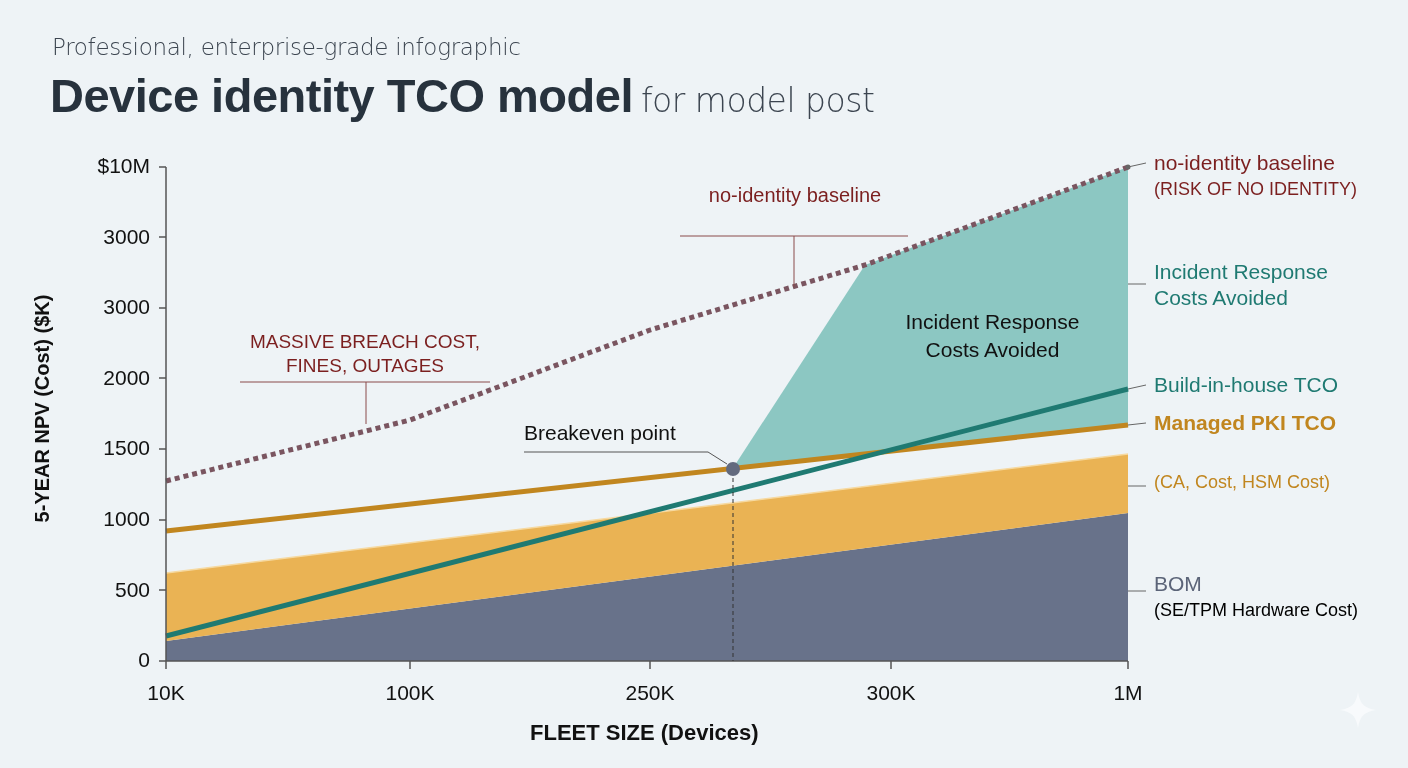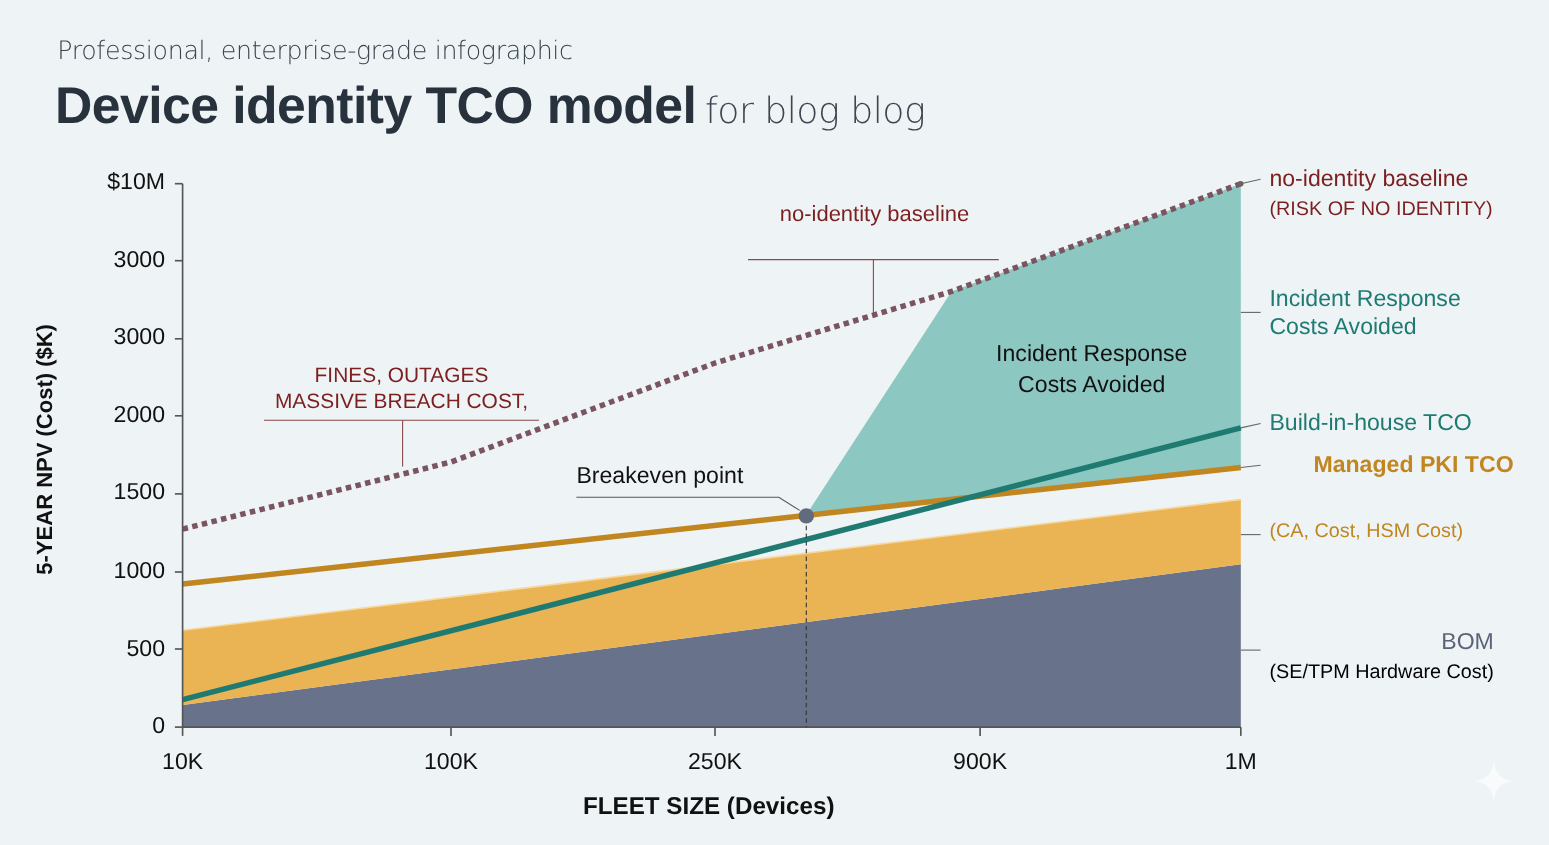--- a/index.html
+++ b/index.html
@@ -16,21 +16,21 @@
   .legend { position:absolute; left:1154px; font-size:21px; line-height:26px; }
   .legend .sub { font-size:18px; }
   .inarea { position:absolute; left:880px; top:308px; width:225px; text-align:center; font-size:21px; line-height:28px; color:#111; }
   .breakeven { position:absolute; left:524px; top:421px; font-size:21px; color:#111; }
   .sparkle { position:absolute; left:1338px; top:690px; width:40px; height:40px; }
 </style>
 </head>
 <body>
 
 <div class="subtitle">Professional, enterprise-grade infographic</div>
-<div class="title"><span>Device identity TCO model</span><span class="suffix">for blog blog</span></div>
+<div class="title"><span>Device identity TCO model</span><span class="suffix">for model post</span></div>
 
 <svg width="1408" height="768">
 
   <polygon points="166,641 1128,513 1128,661 166,661" fill="#68728a"></polygon>
 
   <polygon points="166,573 1128,454 1128,513 166,641" fill="#eab354"></polygon>
   <line x1="166" y1="573" x2="1128" y2="454" stroke="#f6d9a0" stroke-width="1.5"></line>
 
   <polygon points="733,468 865,265 1128,167 1128,425" fill="#8cc7c2"></polygon>
 
@@ -84,50 +84,50 @@
 <div class="ytick" style="top:295px">3000</div>
 <div class="ytick" style="top:366px">2000</div>
 <div class="ytick" style="top:436px">1500</div>
 <div class="ytick" style="top:507px">1000</div>
 <div class="ytick" style="top:578px">500</div>
 <div class="ytick" style="top:648px">0</div>
 
 <div class="xtick" style="left:166px">10K</div>
 <div class="xtick" style="left:410px">100K</div>
 <div class="xtick" style="left:650px">250K</div>
-<div class="xtick" style="left:891px">900K</div>
+<div class="xtick" style="left:891px">300K</div>
 <div class="xtick" style="left:1128px">1M</div>
 <div class="xlabel">FLEET SIZE (Devices)</div>
 
 <div class="ann" style="left:230px; top:330px; width:270px; font-size:19px;">
-  <div>FINES, OUTAGES</div>
-    <div>MASSIVE BREACH COST,</div>
+  <div>MASSIVE BREACH COST,</div>
+    <div>FINES, OUTAGES</div>
 </div>
 <div class="ann" style="left:670px; top:183px; width:250px;">
   <div>no-identity baseline</div>
 </div>
 <div class="breakeven">Breakeven point</div>
 <div class="inarea">
   <div>Incident Response</div>
     <div>Costs Avoided</div>
 </div>
 
 <div class="legend" style="top:150px; color:#7b1f1f;">
   <div>no-identity baseline</div>
     <div class="sub">(RISK OF NO IDENTITY)</div>
 </div>
 <div class="legend" style="top:259px; color:#1f7a72;">
   <div>Incident Response</div>
     <div>Costs Avoided</div>
 </div>
 <div class="legend" style="top:372px; color:#1f7a72;text-align:center;">Build-in-house TCO</div>
-<div class="legend" style="top:410px; color:#c1861f; font-weight:bold;margin-left:40px;">Managed PKI TCO</div>
+<div class="legend" style="top:410px; color:#c1861f; font-weight:bold;">Managed PKI TCO</div>
 <div class="legend" style="top:469px; color:#c1861f;">
     <div class="sub">(CA, Cost, HSM Cost)</div>
 </div>
-<div class="legend" style="top:571px; color:#5b6478;text-align:right;">
+<div class="legend" style="top:571px; color:#5b6478;">
   <div>BOM</div>
     <div class="sub" style="color:#000000">(SE/TPM Hardware Cost)</div>
 </div>
 
 <svg class="sparkle" viewBox="0 0 40 40">
   <path d="M20 2 C22 14 26 18 38 20 C26 22 22 26 20 38 C18 26 14 22 2 20 C14 18 18 14 20 2 Z" fill="#f8fafc"></path>
 </svg>
 
 </body></html>

